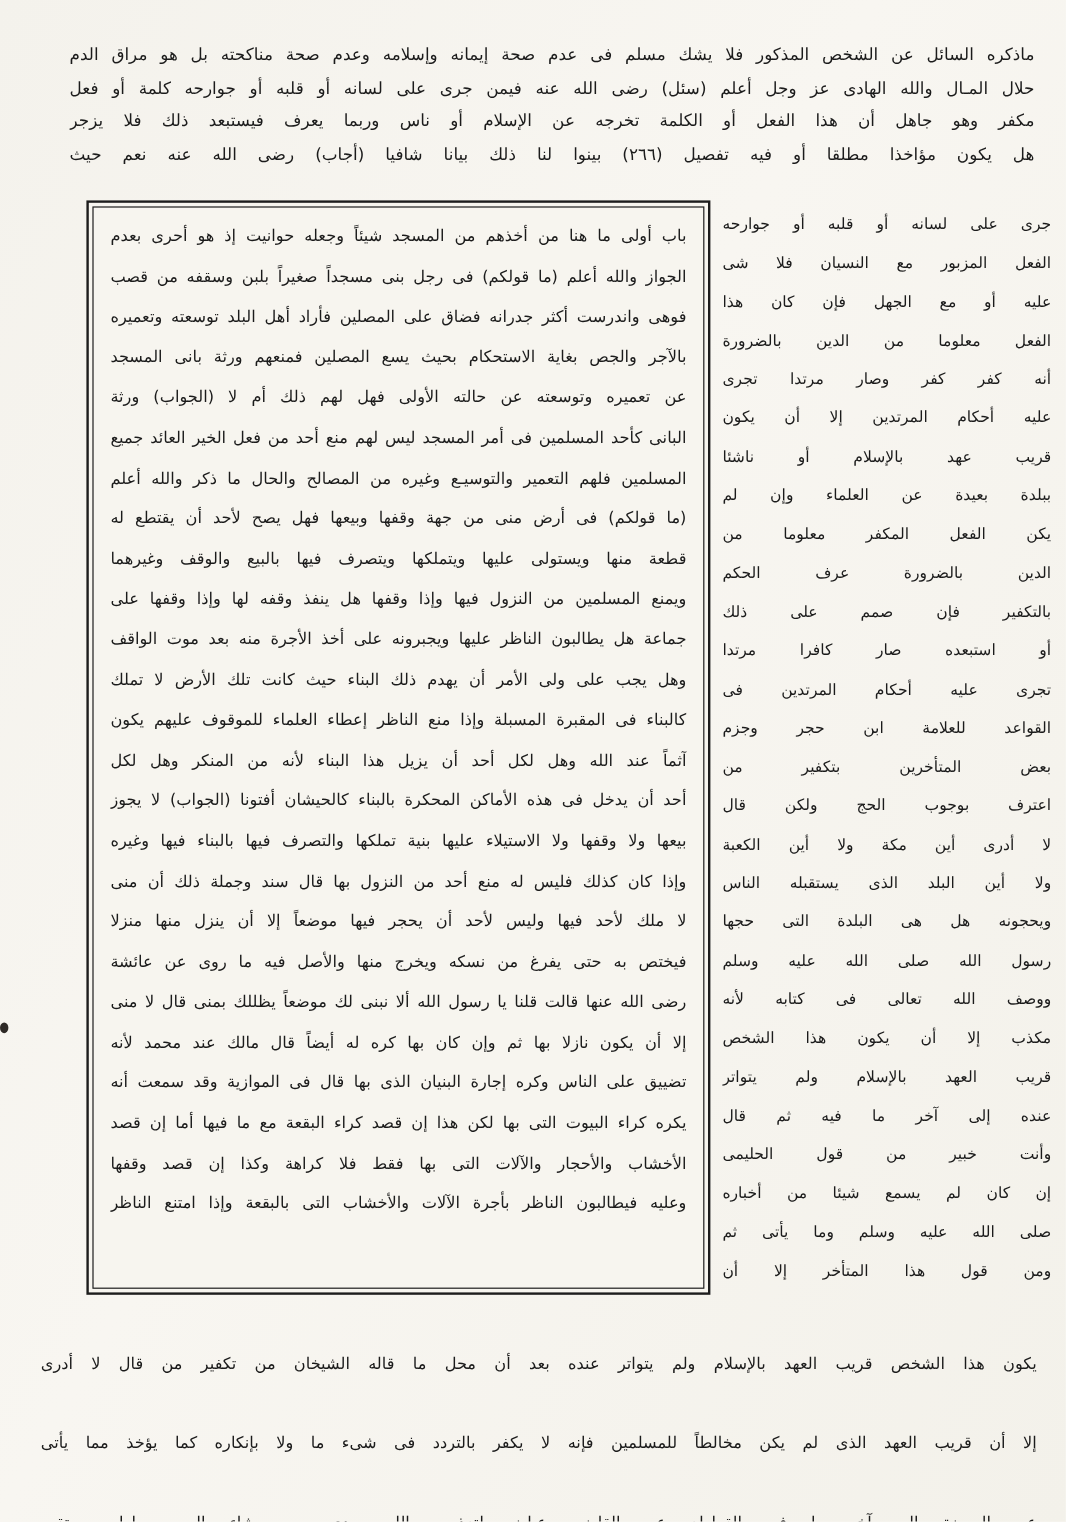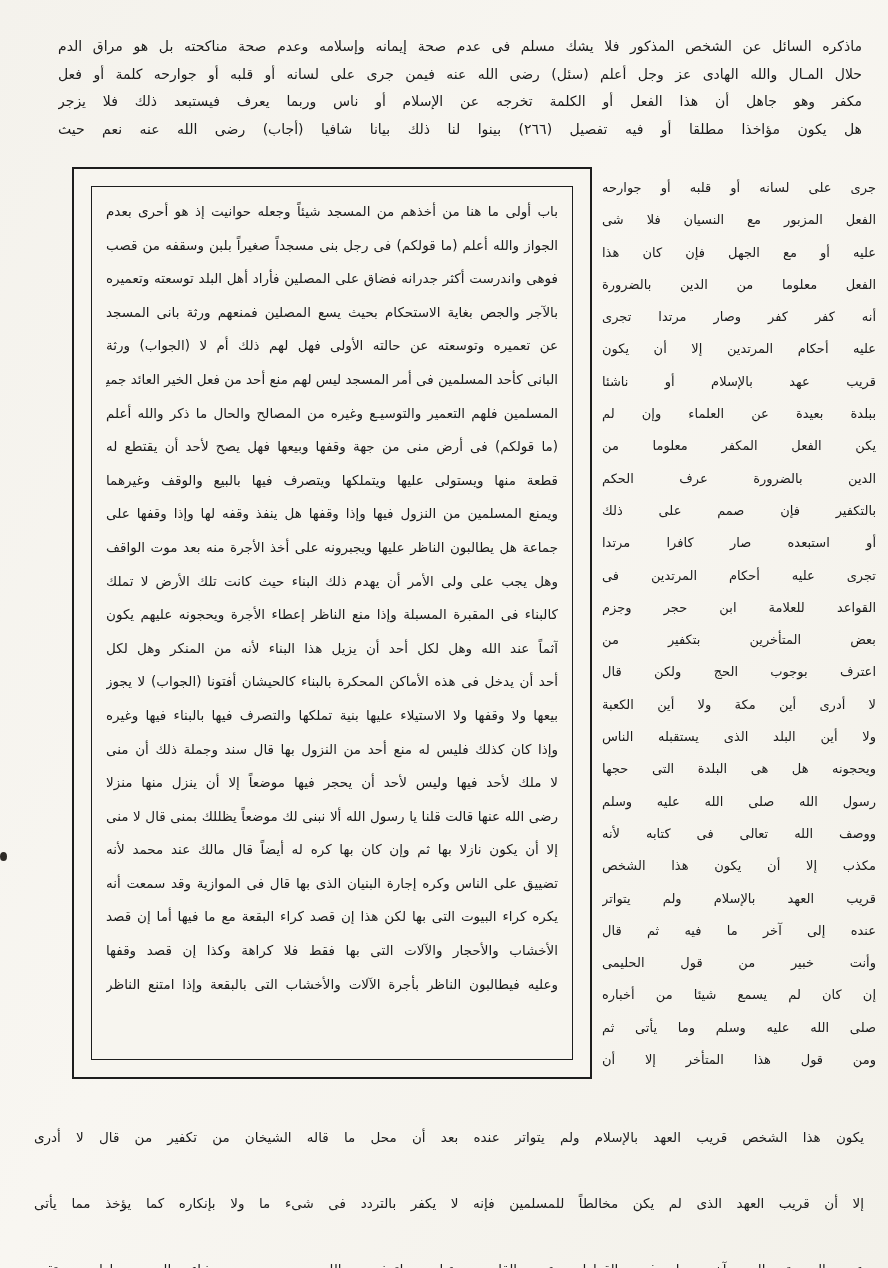--- a/index.html
+++ b/index.html
@@ -19,21 +19,21 @@
     overflow:hidden;
     text-align:justify;
     text-align-last:justify;
   }
   .header-block {
     position:absolute; top:33px; left:58px; right:26px;
   }
   .header-block .txtline { font-size:14px; line-height:27.5px; }
   .frame {
     position:absolute; left:72px; top:167px; width:520px; height:912px;
-    border:2px solid #1d1d1d; padding:17px; box-sizing:border-box;
+    border:2px solid #1d1d1d; padding:3px; box-sizing:border-box;
     background:#f7f5ef;
   }
   .frame-inner {
     border:1px solid #1d1d1d; box-sizing:border-box;
     width:100%; height:100%;
     padding:8px 14px 6px 14px;
   }
   .frame-inner .txtline { font-size:13.5px; line-height:33.6px; }
   .margin-col {
     position:absolute; top:172px; right:12px; width:274px;margin-left:36px;
@@ -67,26 +67,27 @@
         <div class="txtline">فوهى واندرست أكثر جدرانه فضاق على المصلين فأراد أهل البلد توسعته وتعميره</div>
         <div class="txtline">بالآجر والجص بغاية الاستحكام بحيث يسع المصلين فمنعهم ورثة بانى المسجد</div>
         <div class="txtline">عن تعميره وتوسعته عن حالته الأولى فهل لهم ذلك أم لا (الجواب) ورثة</div>
         <div class="txtline">البانى كأحد المسلمين فى أمر المسجد ليس لهم منع أحد من فعل الخير العائد جميع</div>
         <div class="txtline">المسلمين فلهم التعمير والتوسيـع وغيره من المصالح والحال ما ذكر والله أعلم</div>
         <div class="txtline">(ما قولكم) فى أرض منى من جهة وقفها وبيعها فهل يصح لأحد أن يقتطع له</div>
         <div class="txtline">قطعة منها ويستولى عليها ويتملكها ويتصرف فيها بالبيع والوقف وغيرهما</div>
         <div class="txtline">ويمنع المسلمين من النزول فيها وإذا وقفها هل ينفذ وقفه لها وإذا وقفها على</div>
         <div class="txtline">جماعة هل يطالبون الناظر عليها ويجبرونه على أخذ الأجرة منه بعد موت الواقف</div>
         <div class="txtline">وهل يجب على ولى الأمر أن يهدم ذلك البناء حيث كانت تلك الأرض لا تملك</div>
-        <div class="txtline">كالبناء فى المقبرة المسبلة وإذا منع الناظر إعطاء الأجرة ويحجونه عليهم يكون</div>
+        <div class="txtline">كالبناء فى المقبرة المسبلة وإذا منع الناظر إعطاء العلماء للموقوف عليهم يكون</div>
         <div class="txtline">آثماً عند الله وهل لكل أحد أن يزيل هذا البناء لأنه من المنكر وهل لكل</div>
         <div class="txtline">أحد أن يدخل فى هذه الأماكن المحكرة بالبناء كالحيشان أفتونا (الجواب) لا يجوز</div>
         <div class="txtline">بيعها ولا وقفها ولا الاستيلاء عليها بنية تملكها والتصرف فيها بالبناء فيها وغيره</div>
         <div class="txtline">وإذا كان كذلك فليس له منع أحد من النزول بها قال سند وجملة ذلك أن منى</div>
         <div class="txtline">لا ملك لأحد فيها وليس لأحد أن يحجر فيها موضعاً إلا أن ينزل منها منزلا</div>
+        <div class="txtline">فيختص به حتى يفرغ من نسكه ويخرج منها والأصل فيه ما روى عن عائشة</div>
         <div class="txtline">رضى الله عنها قالت قلنا يا رسول الله ألا نبنى لك موضعاً يظللك بمنى قال لا منى</div>
         <div class="txtline">إلا أن يكون نازلا بها ثم وإن كان بها كره له أيضاً قال مالك عند محمد لأنه</div>
         <div class="txtline">تضييق على الناس وكره إجارة البنيان الذى بها قال فى الموازية وقد سمعت أنه</div>
         <div class="txtline">يكره كراء البيوت التى بها لكن هذا إن قصد كراء البقعة مع ما فيها أما إن قصد</div>
         <div class="txtline">الأخشاب والأحجار والآلات التى بها فقط فلا كراهة وكذا إن قصد وقفها</div>
         <div class="txtline">وعليه فيطالبون الناظر بأجرة الآلات والأخشاب التى بالبقعة وإذا امتنع الناظر</div>
       </div>
   </div>
 
   <div class="margin-col">

